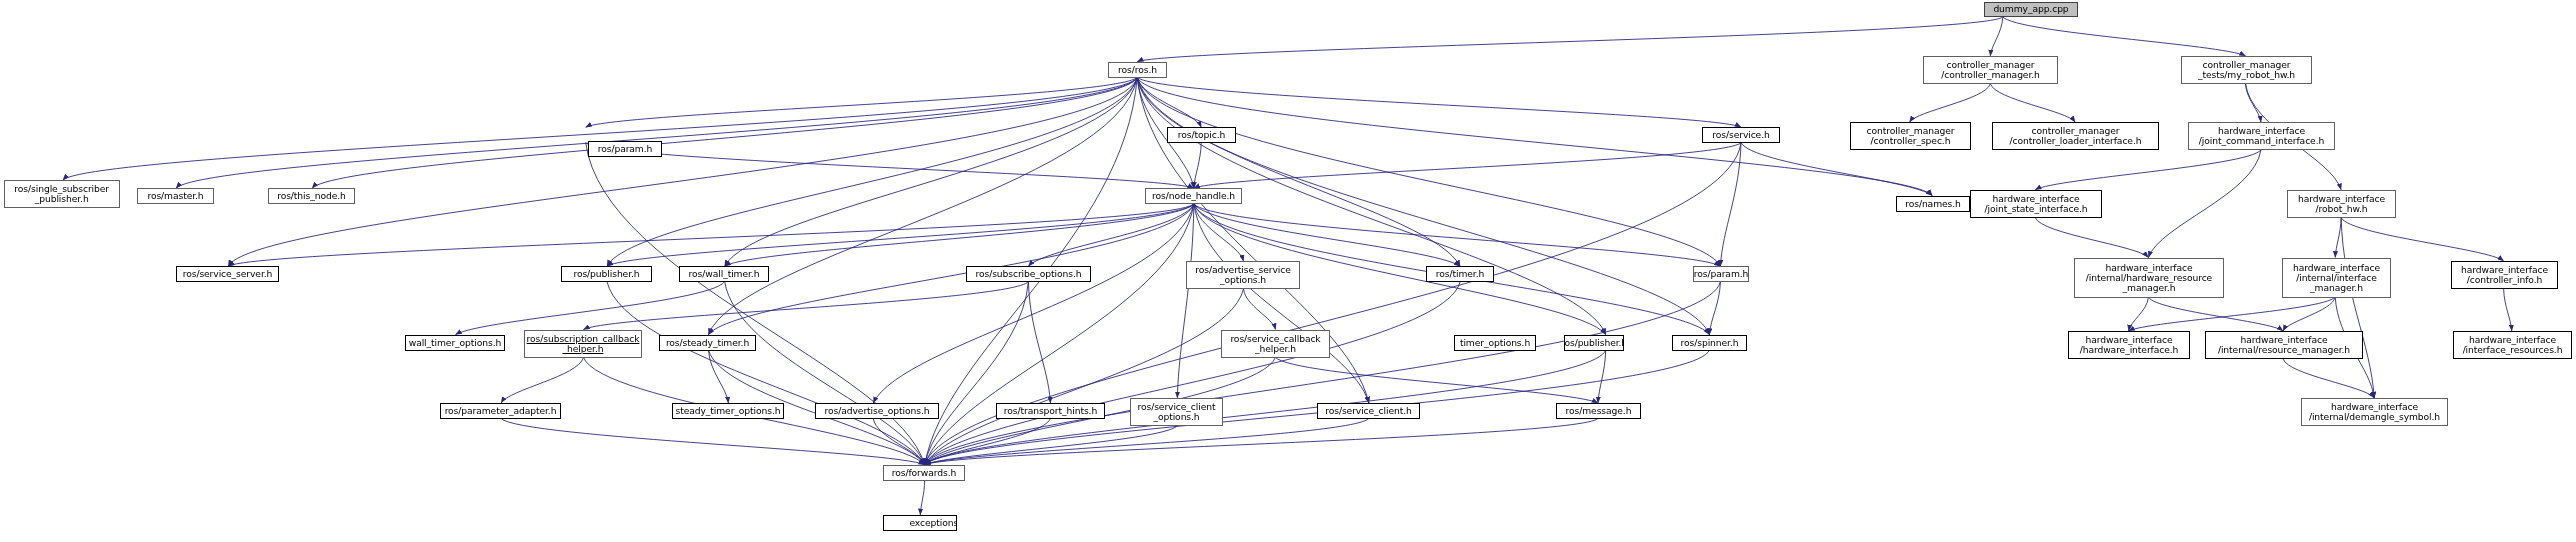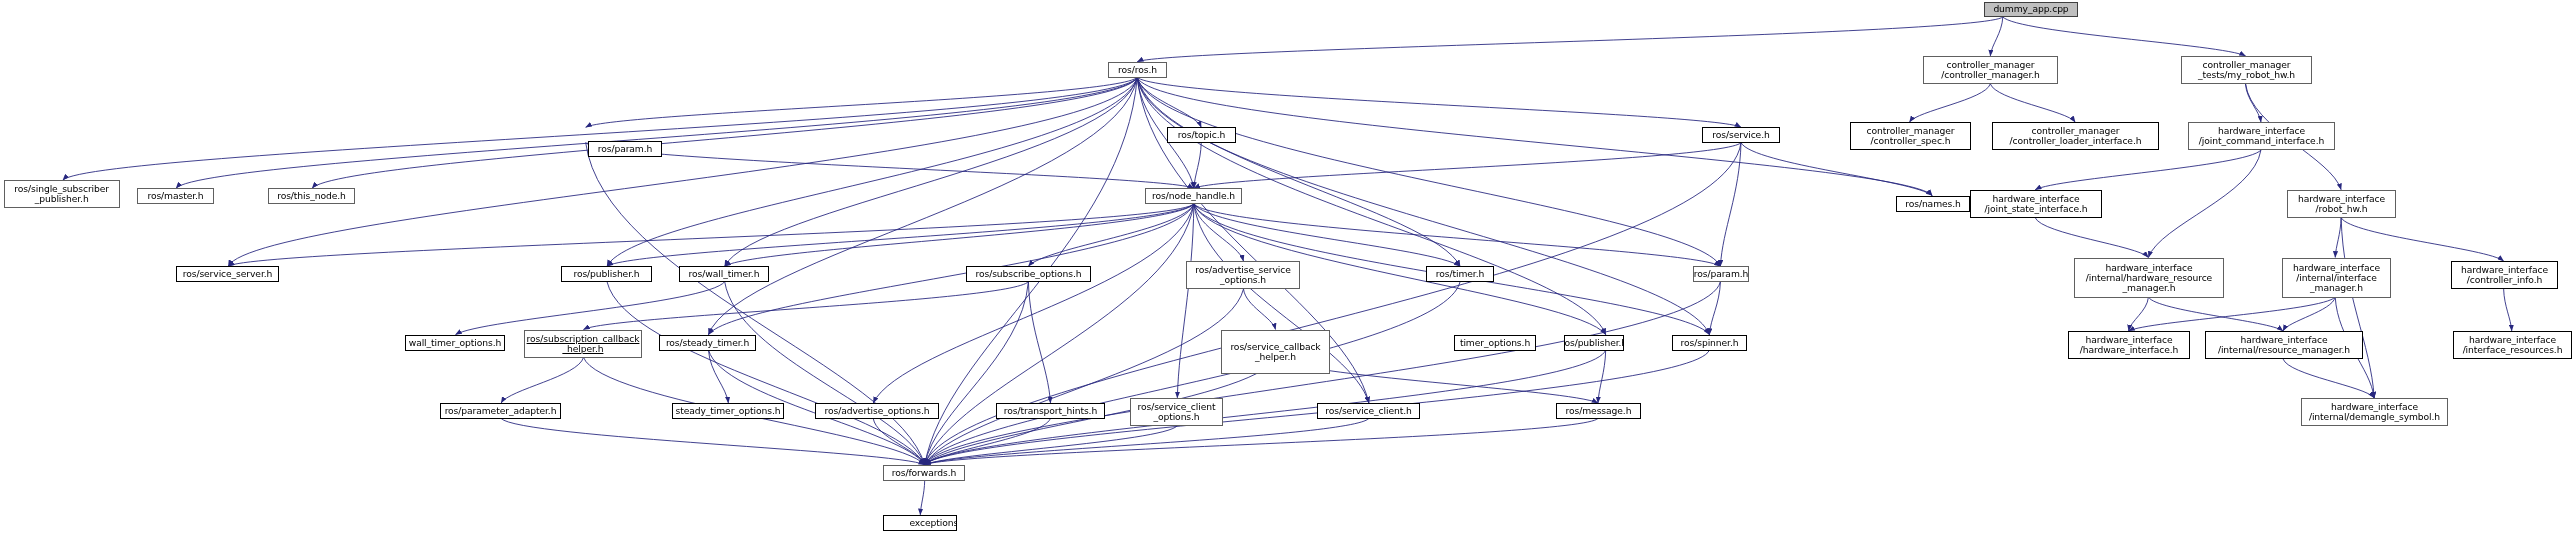--- a/index.html
+++ b/index.html
@@ -164,21 +164,21 @@
 _manager.h</span></div>
       <div class="node thick" style="left: 2282px; top: 258px; width: 109px; height: 40px;"><span class="nlabel">hardware_interface
 /internal/interface
 _manager.h</span></div>
       <div class="node" style="left: 2451px; top: 261px; width: 107px; height: 28px;"><span class="nlabel">hardware_interface
 /controller_info.h</span></div>
       <div class="node" style="left: 405px; top: 335px; width: 100px; height: 15.5px;"><span class="nlabel">wall_timer_options.h</span></div>
       <div class="node thick" style="left: 524px; top: 330px; width: 118px; height: 28px; text-decoration: underline;"><span class="nlabel">ros/subscription_callback
 _helper.h</span></div>
       <div class="node" style="left: 659px; top: 335px; width: 97px; height: 15.5px;"><span class="nlabel">ros/steady_timer.h</span></div>
-      <div class="node thick" style="left: 1221px; top: 330px; width: 109px; height: 44px;"><span class="nlabel">ros/service_callback
+      <div class="node thick" style="left: 1221px; top: 330px; width: 109px; height: 28px;"><span class="nlabel">ros/service_callback
 _helper.h</span></div>
       <div class="node" style="left: 1454px; top: 335px; width: 82px; height: 15.5px;"><span class="nlabel">timer_options.h</span></div>
       <div class="node" style="left: 1564px; top: 335px; width: 60px; height: 15.5px; text-align: right;"><span class="nlabel">ros/publisher.h</span></div>
       <div class="node" style="left: 1672px; top: 335px; width: 75px; height: 15.5px;"><span class="nlabel">ros/spinner.h</span></div>
       <div class="node" style="left: 2068px; top: 331px; width: 122px; height: 28px;"><span class="nlabel">hardware_interface
 /hardware_interface.h</span></div>
       <div class="node" style="left: 2205px; top: 331px; width: 158px; height: 28px;"><span class="nlabel">hardware_interface
 /internal/resource_manager.h</span></div>
       <div class="node" style="left: 2453px; top: 331px; width: 119px; height: 28px;"><span class="nlabel">hardware_interface
 /interface_resources.h</span></div>

